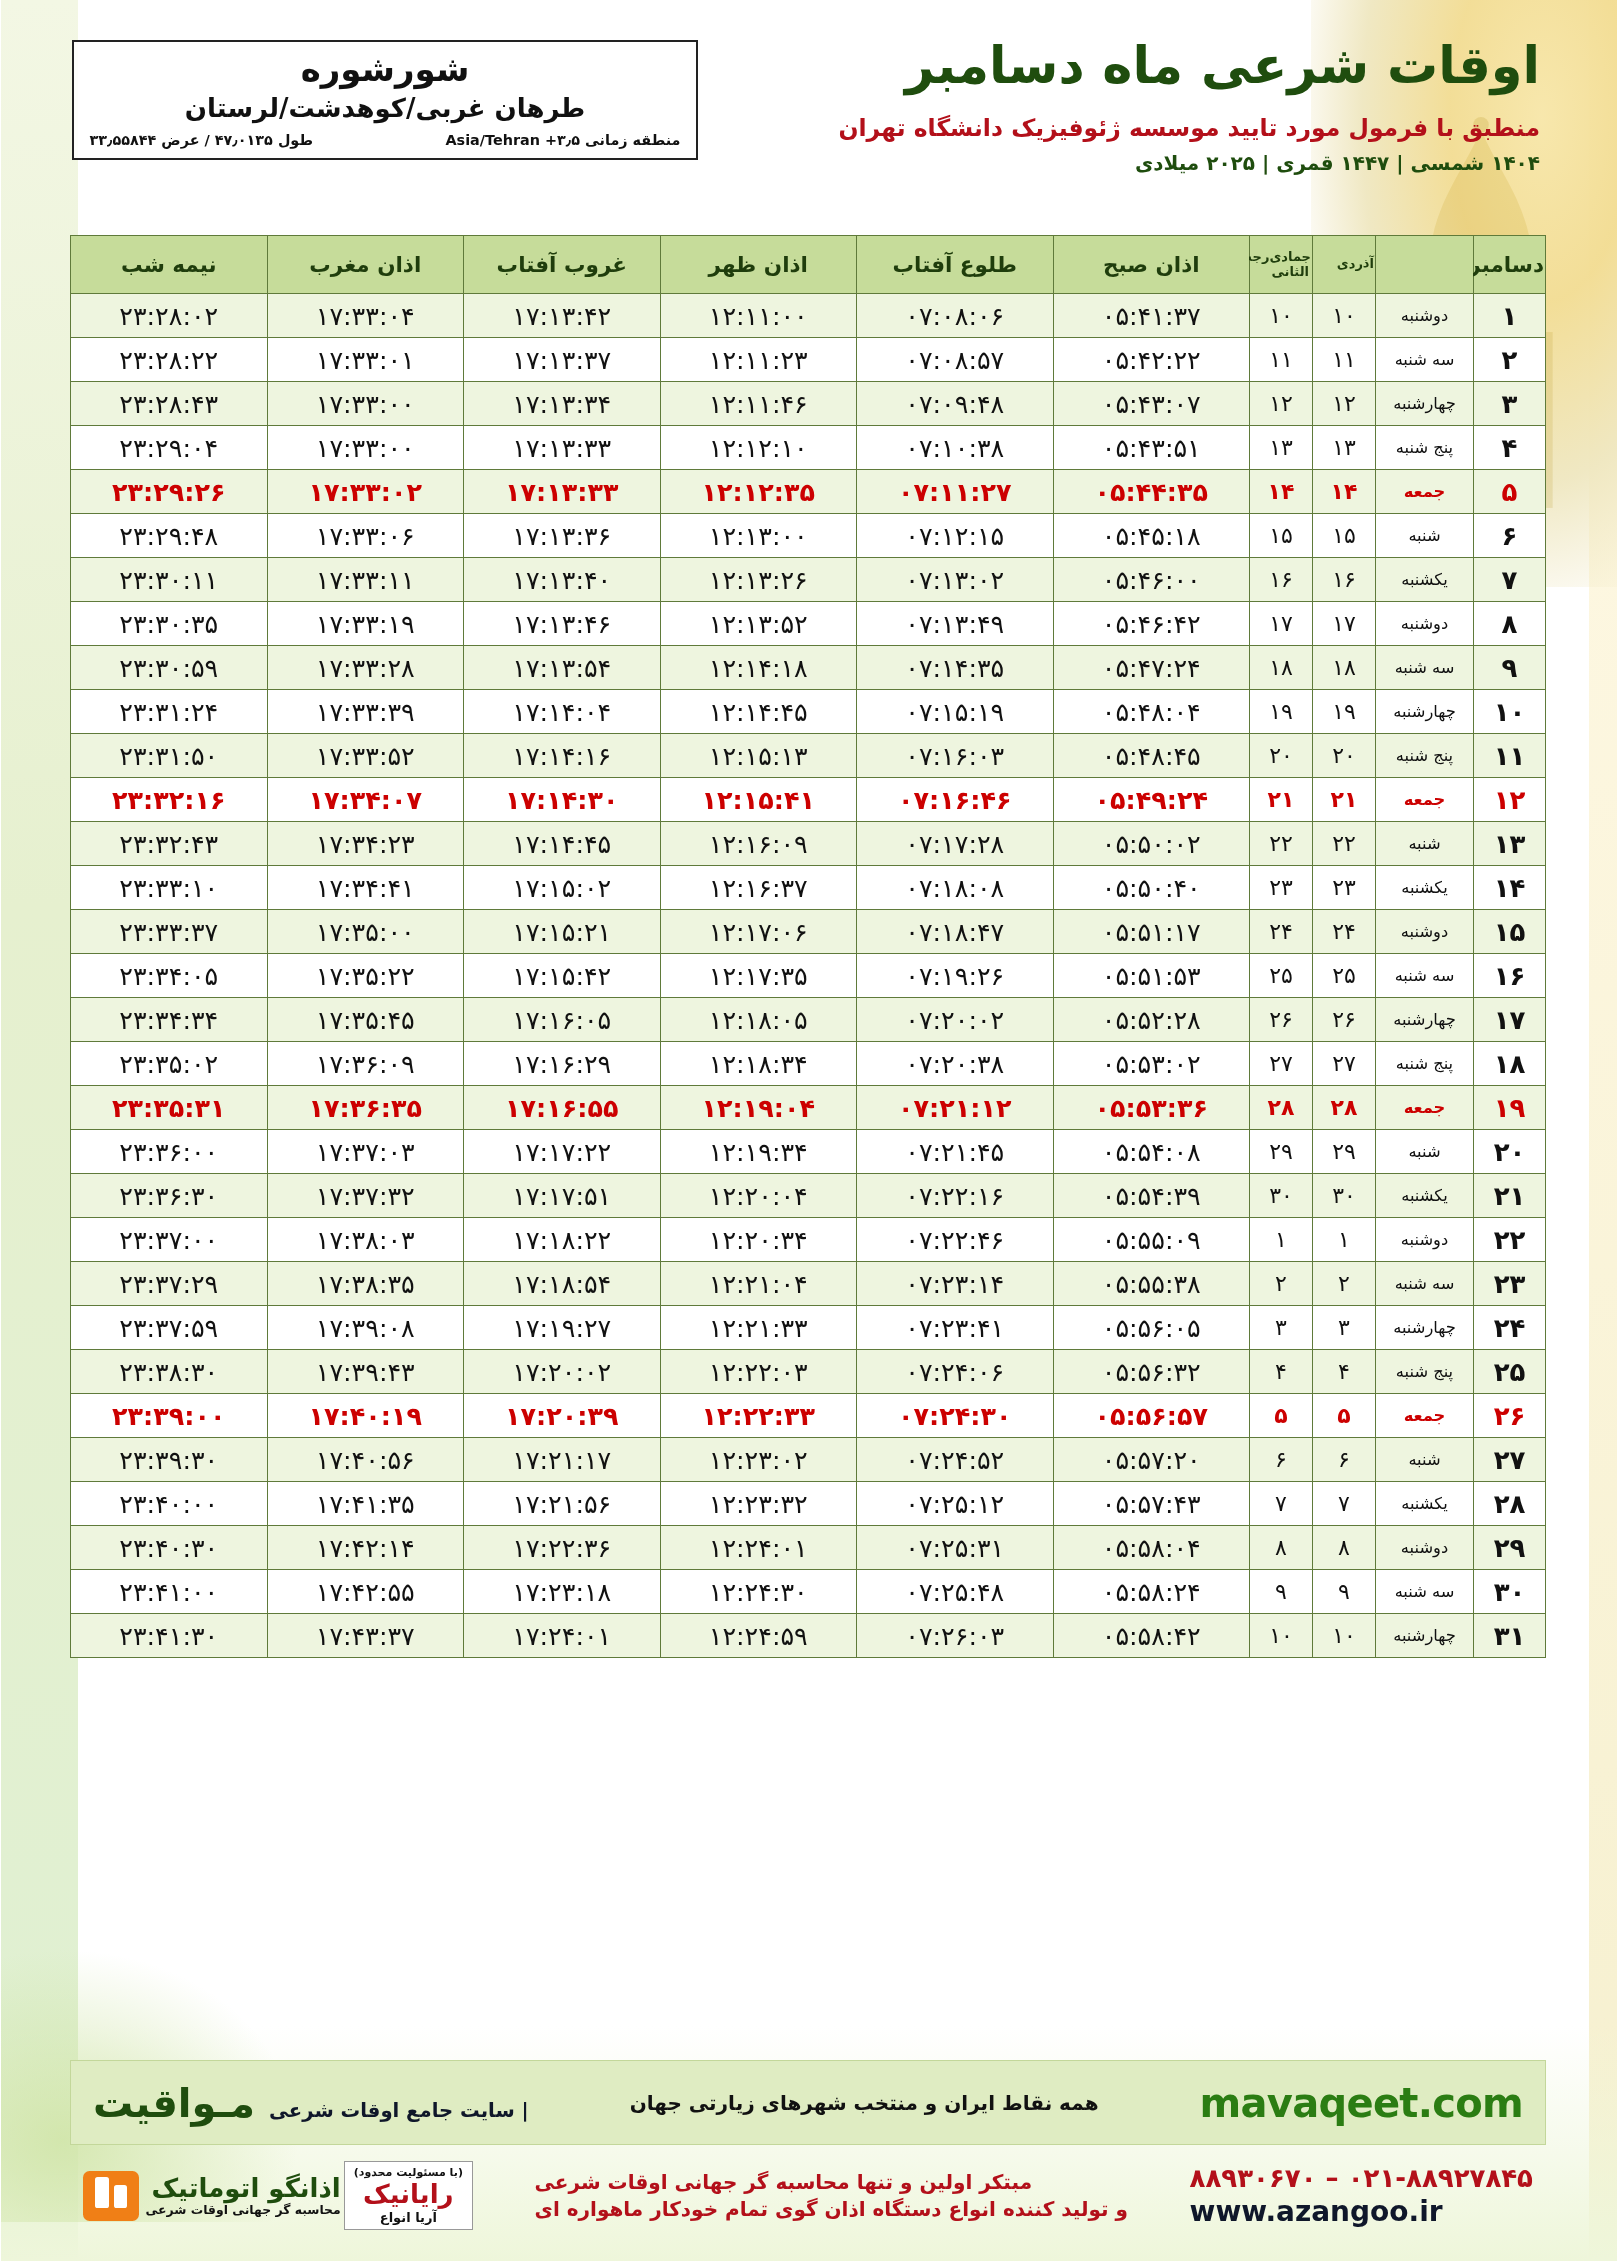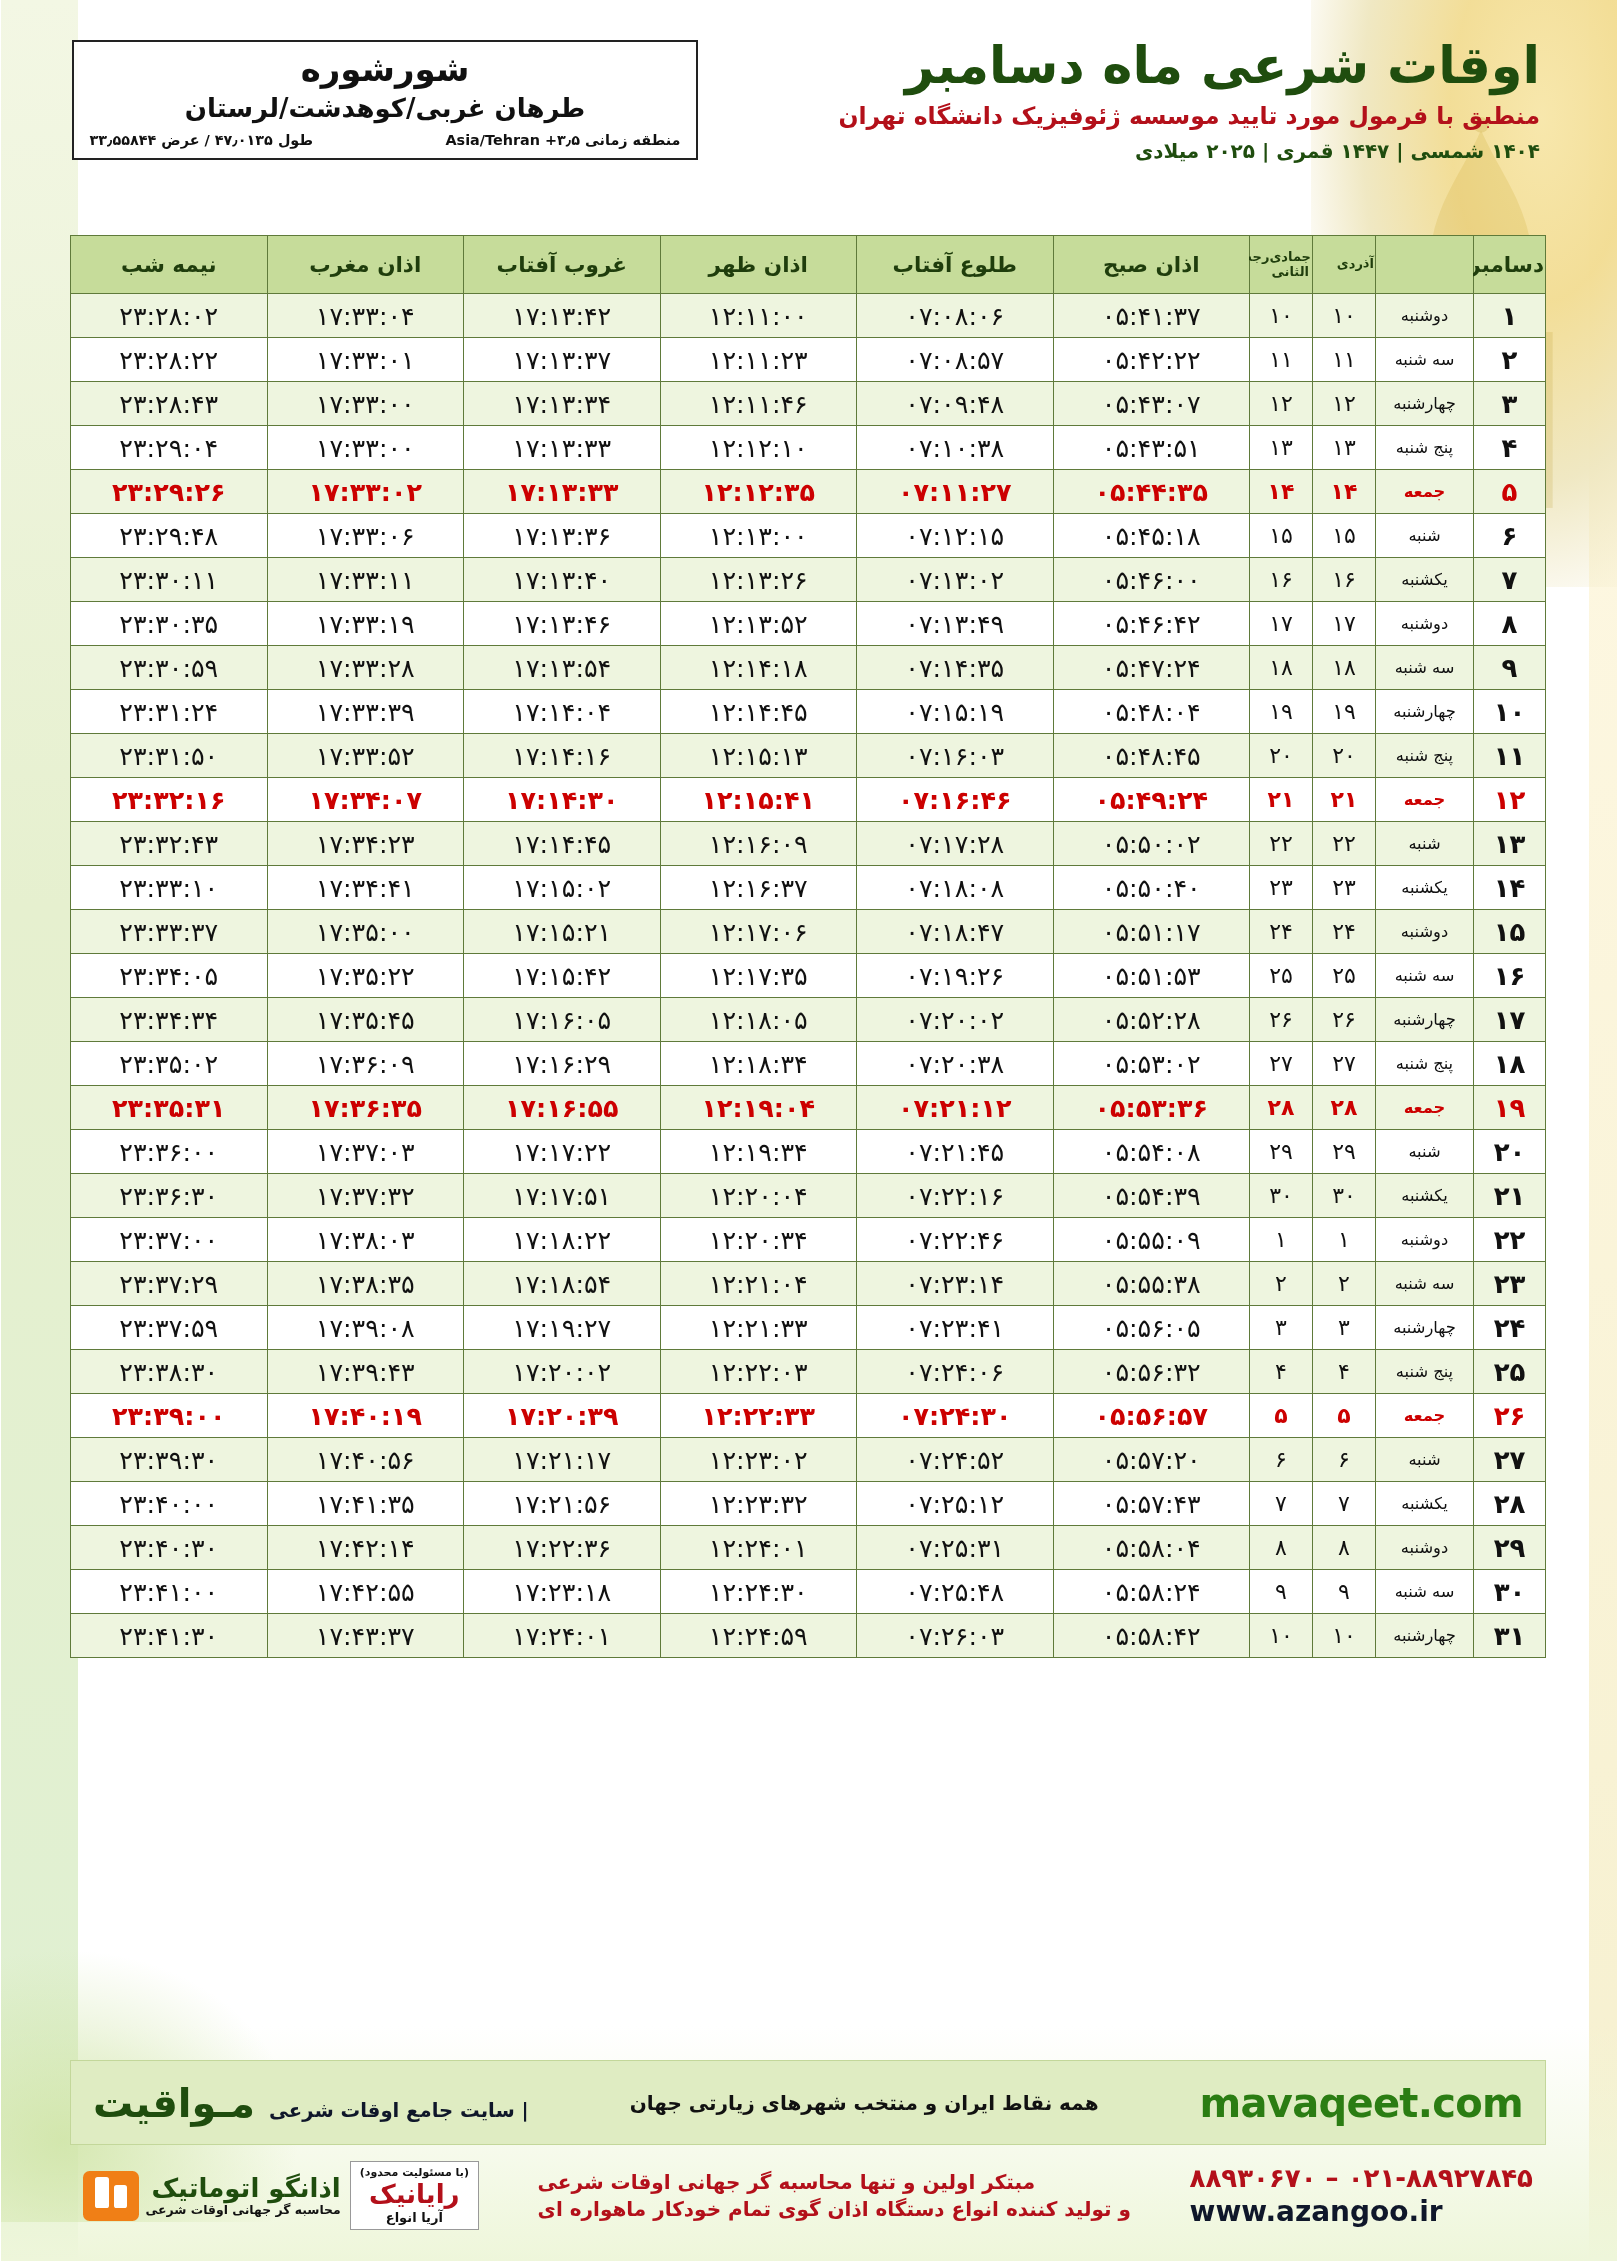--- a/index.html
+++ b/index.html
@@ -39,21 +39,21 @@
 
   
   .header{
     position:absolute;top:39px;right:78px;width:979px;text-align:right;
   }
   .title{
     font-size:51px;font-weight:bold;color:#1f4d0e;letter-spacing:-0.7px;
     line-height:1.05;
   }
   .subtitle{
-    margin-top:9px;font-size:23.5px;font-weight:bold;color:#b3101a;
+    margin-top:21px;font-size:23.5px;font-weight:bold;color:#b3101a;
   }
   .dates{
     margin-top:9px;font-size:20px;font-weight:bold;color:#1f4d0e;
   }
 
   
   .locbox{
     position:absolute;top:40px;left:72px;width:626px;
     border:2px solid #222;background:rgba(255,255,255,.85);
     text-align:center;padding:7.8px 6.5px 10.4px;
@@ -122,21 +122,21 @@
   .fg-brand small{font-size:19.6px;font-weight:bold;color:#0f172a;}
 
   .footer-bottom{
     position:absolute;left:70px;bottom:23.5px;width:1476px;height:84px;
     display:flex;align-items:center;justify-content:space-between;
     padding:0 13px;box-sizing:border-box;
   }
   .fb-phone{font-size:26px;font-weight:bold;color:#b3101a;line-height:1.25;text-align:left;}
   .fb-phone .www{color:#0f172a;font-size:28px;}
   .fb-text{font-size:20px;font-weight:bold;color:#b3101a;text-align:left;line-height:1.35;}
-  .fb-logos{display:flex;align-items:center;gap:9px;}
+  .fb-logos{display:flex;align-items:center;gap:3px;}
   .logo-box{
     border:1.3px solid #999;padding:3.9px 9px;background:#fff;text-align:center;
     font-size:17px;font-weight:bold;color:#111;line-height:1.2;
   }
   .logo-rayanic{color:#b3101a;font-size:26px;font-weight:bold;}
   .logo-azangoo{
     display:flex;align-items:center;gap:6.5px;
   }
   .azangoo-mark{
     width:56px;height:50px;background:#f07f16;border-radius:6.5px;

